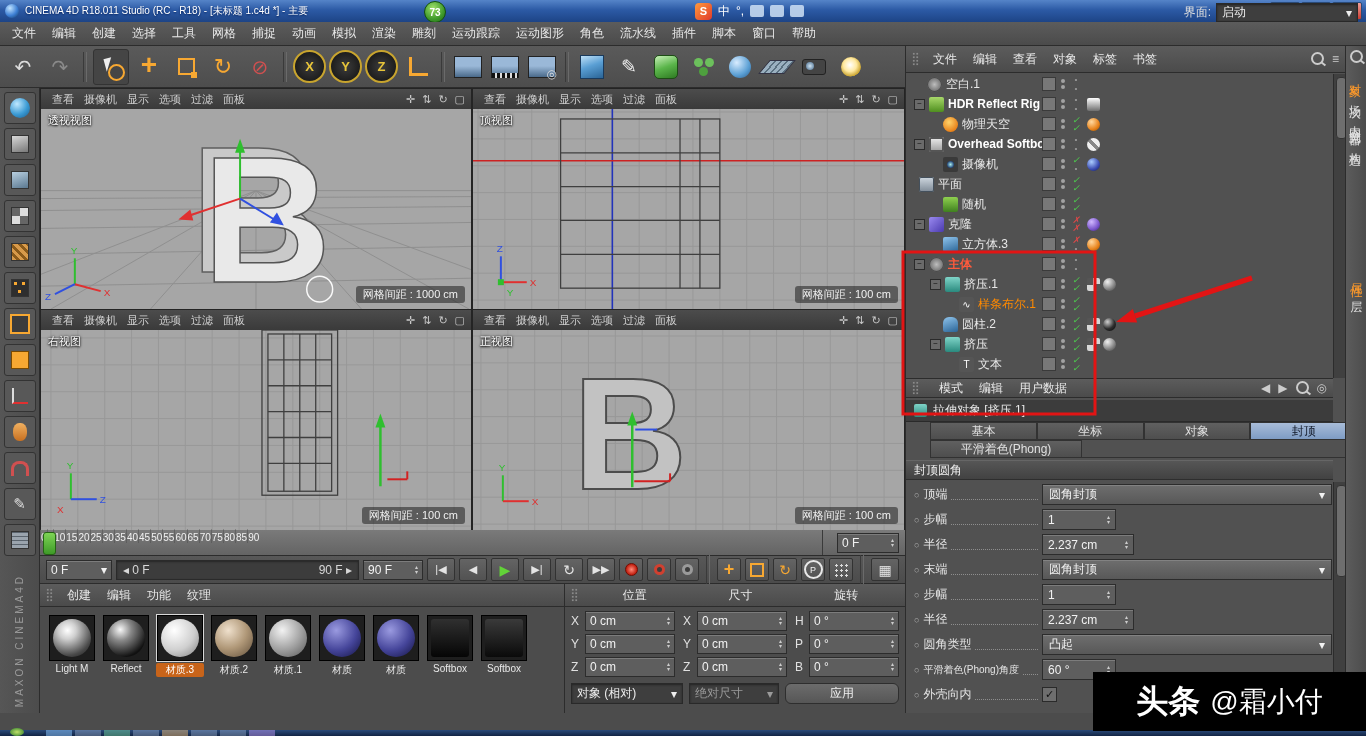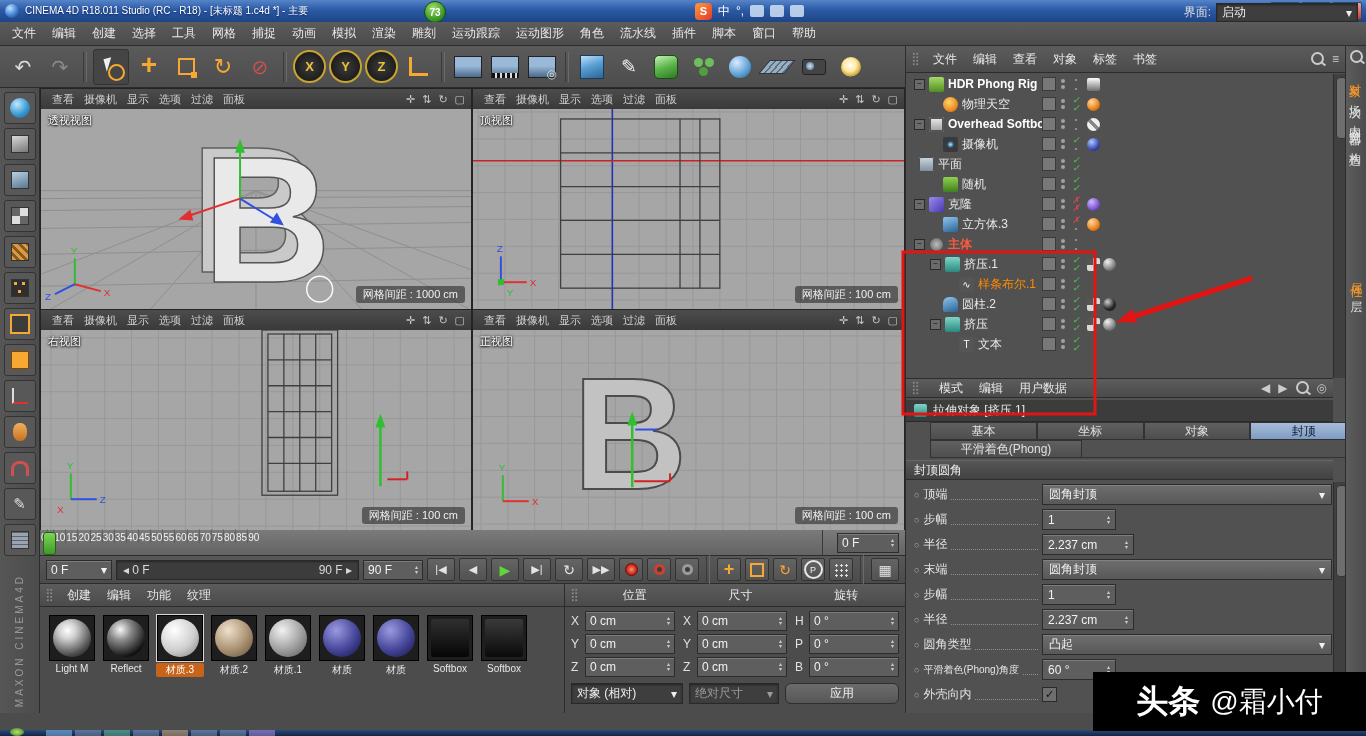--- a/index.html
+++ b/index.html
@@ -892,23 +892,39 @@
       <span class="grip"></span>
       <span><span class="mi">文件</span><span class="mi">编辑</span><span class="mi">查看</span><span class="mi">对象</span><span class="mi">标签</span><span class="mi">书签</span></span>
       <span class="omic">
         <span class="srch"></span>
         <span>≡</span>
       </span>
     </div>
 
     <div id="omtree">
       <div class="orow" style="padding-left:8px">
+        <span class="tgs"></span>
+          <span class="oi oi-null"></span>
+        <span class="olb">空白.1</span>
+        <span class="cols">
+            <span class="lay"></span>
+            <span class="vd">
+              <i></i>
+              <i></i>
+            </span>
+            <span class="ck">
+              <i class="d"></i>
+              <i class="d"></i>
+            </span>
+          </span>
+      </div>
+      <div class="orow" style="padding-left:8px">
         <span class="tg"></span>
           <span class="oi oi-rig"></span>
-        <span class="olb bold">HDR Phong Rig</span>
+        <span class="olb bold">HDR Reflect Rig</span>
         <span class="cols">
             <span class="lay"></span>
             <span class="vd">
               <i></i>
               <i></i>
             </span>
             <span class="ck">
               <i class="d"></i>
               <i class="d"></i>
             </span>

